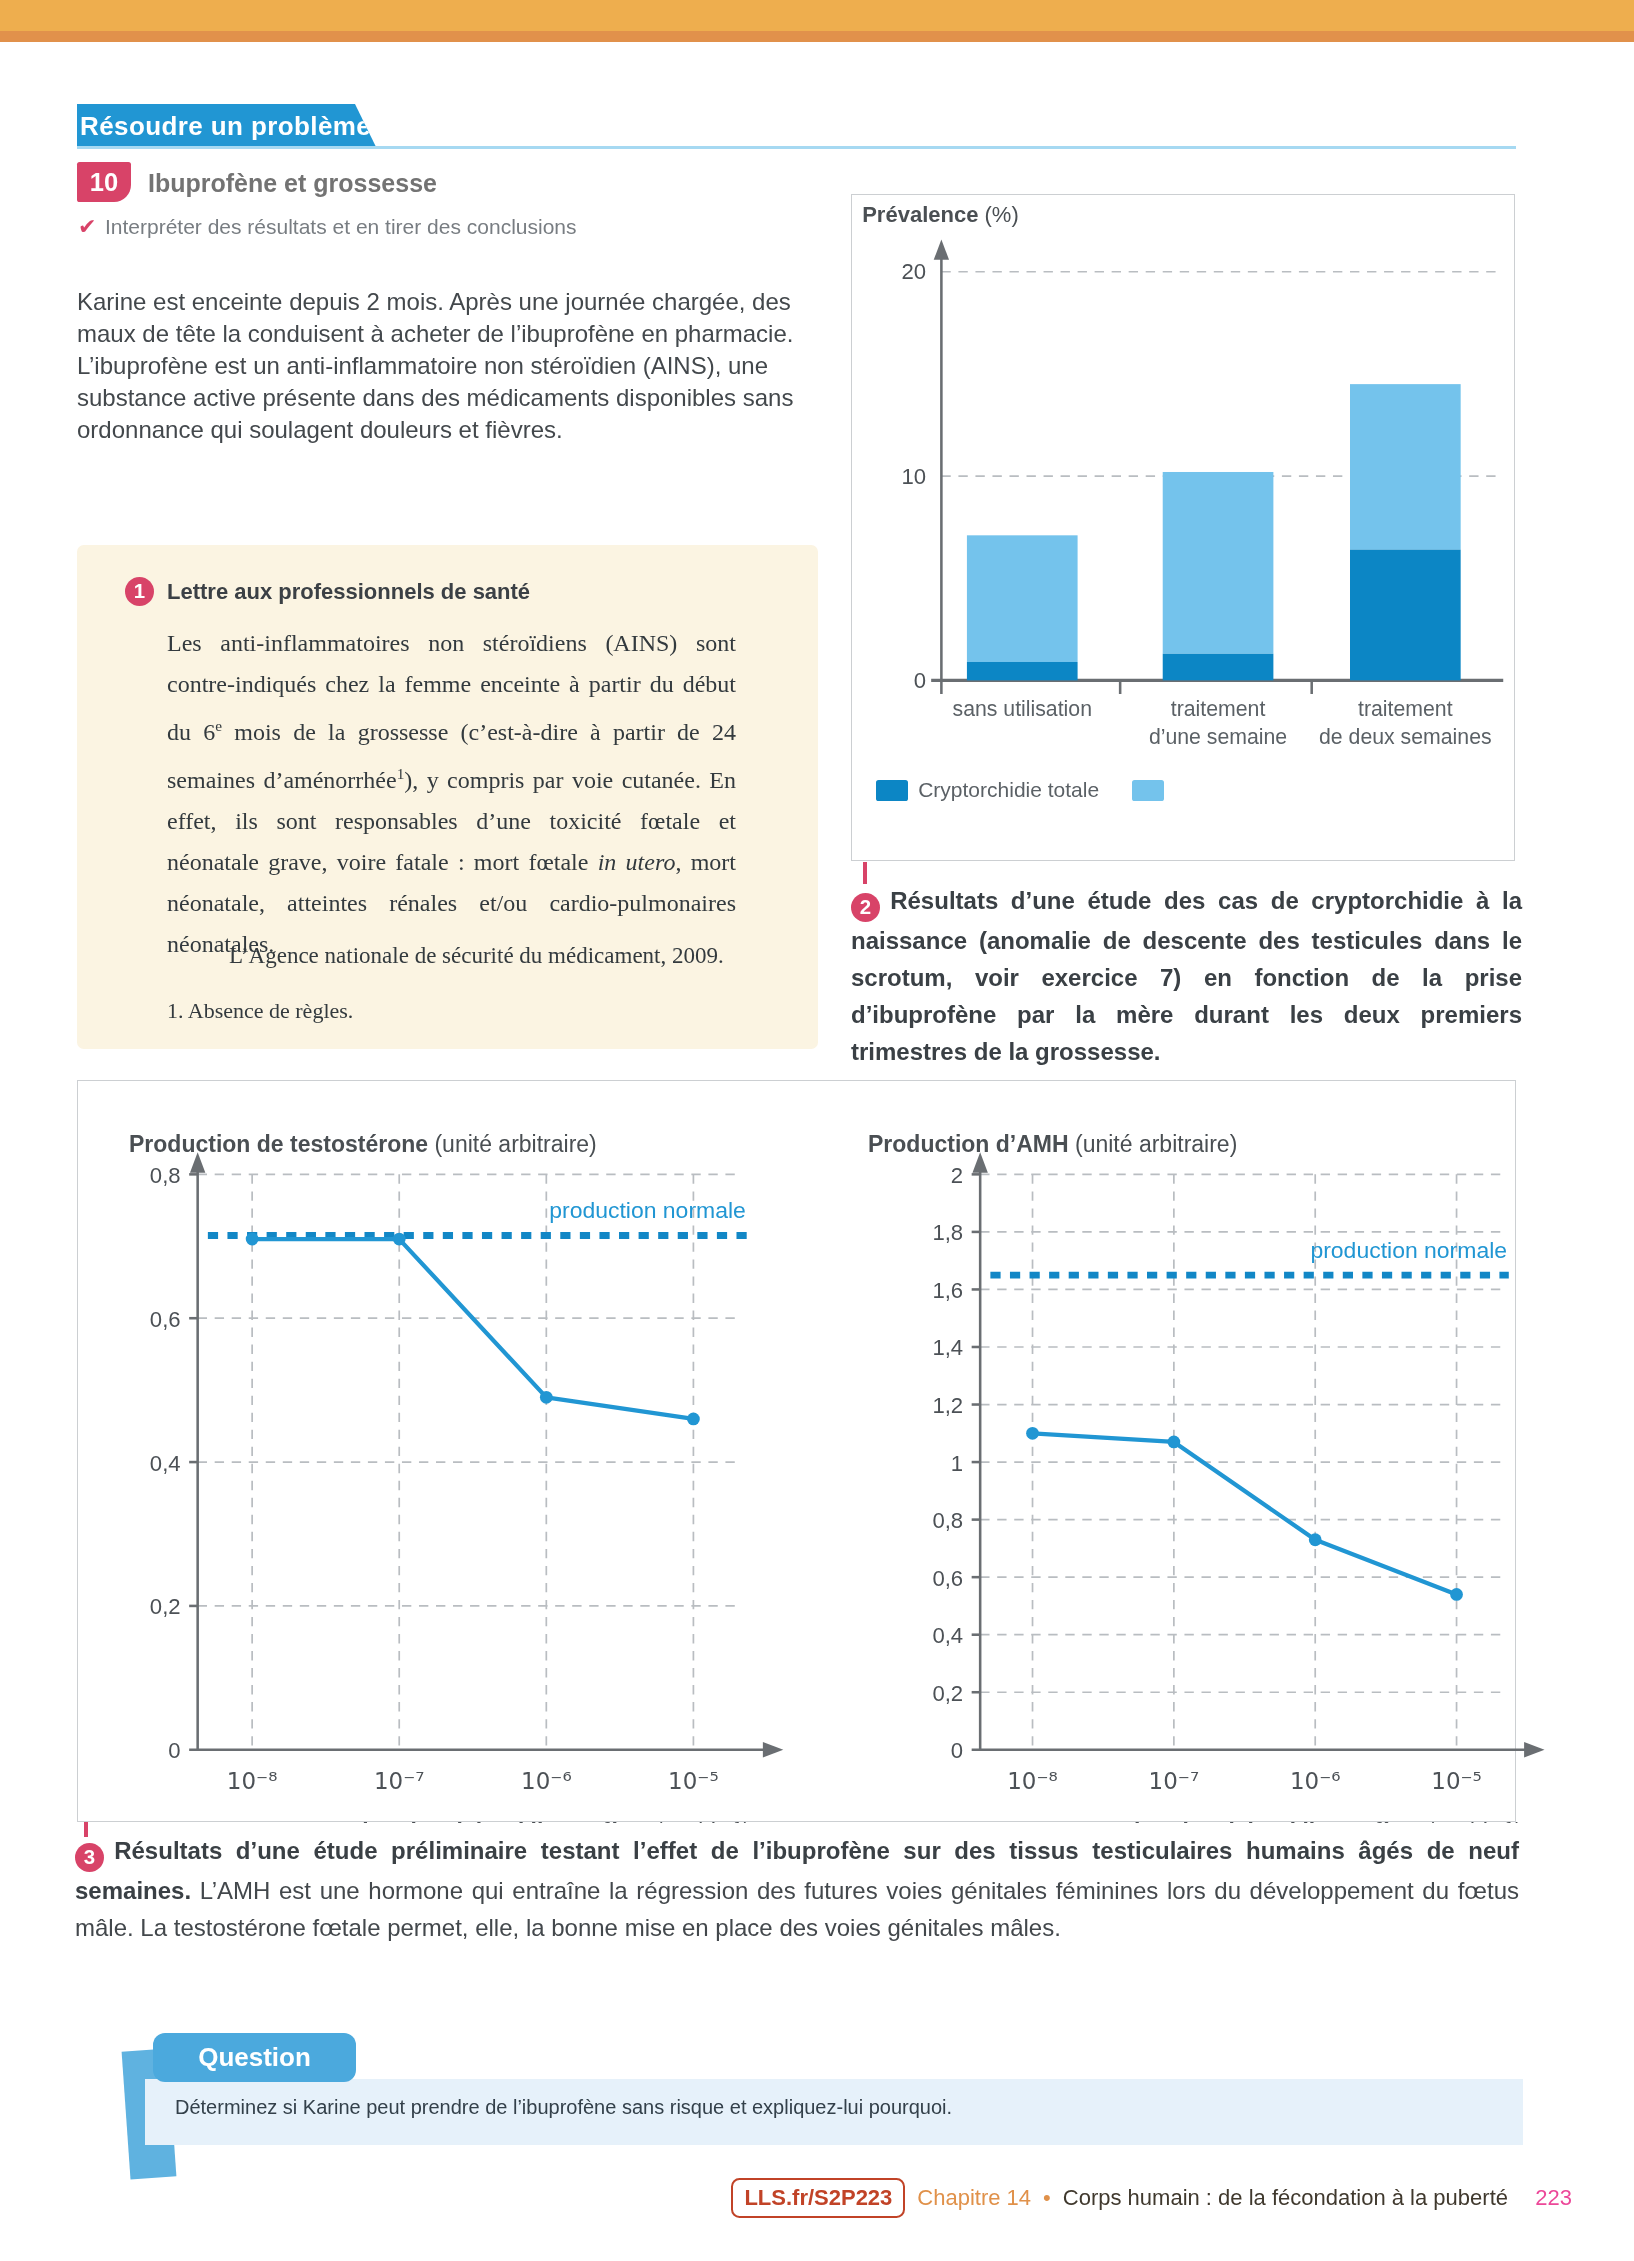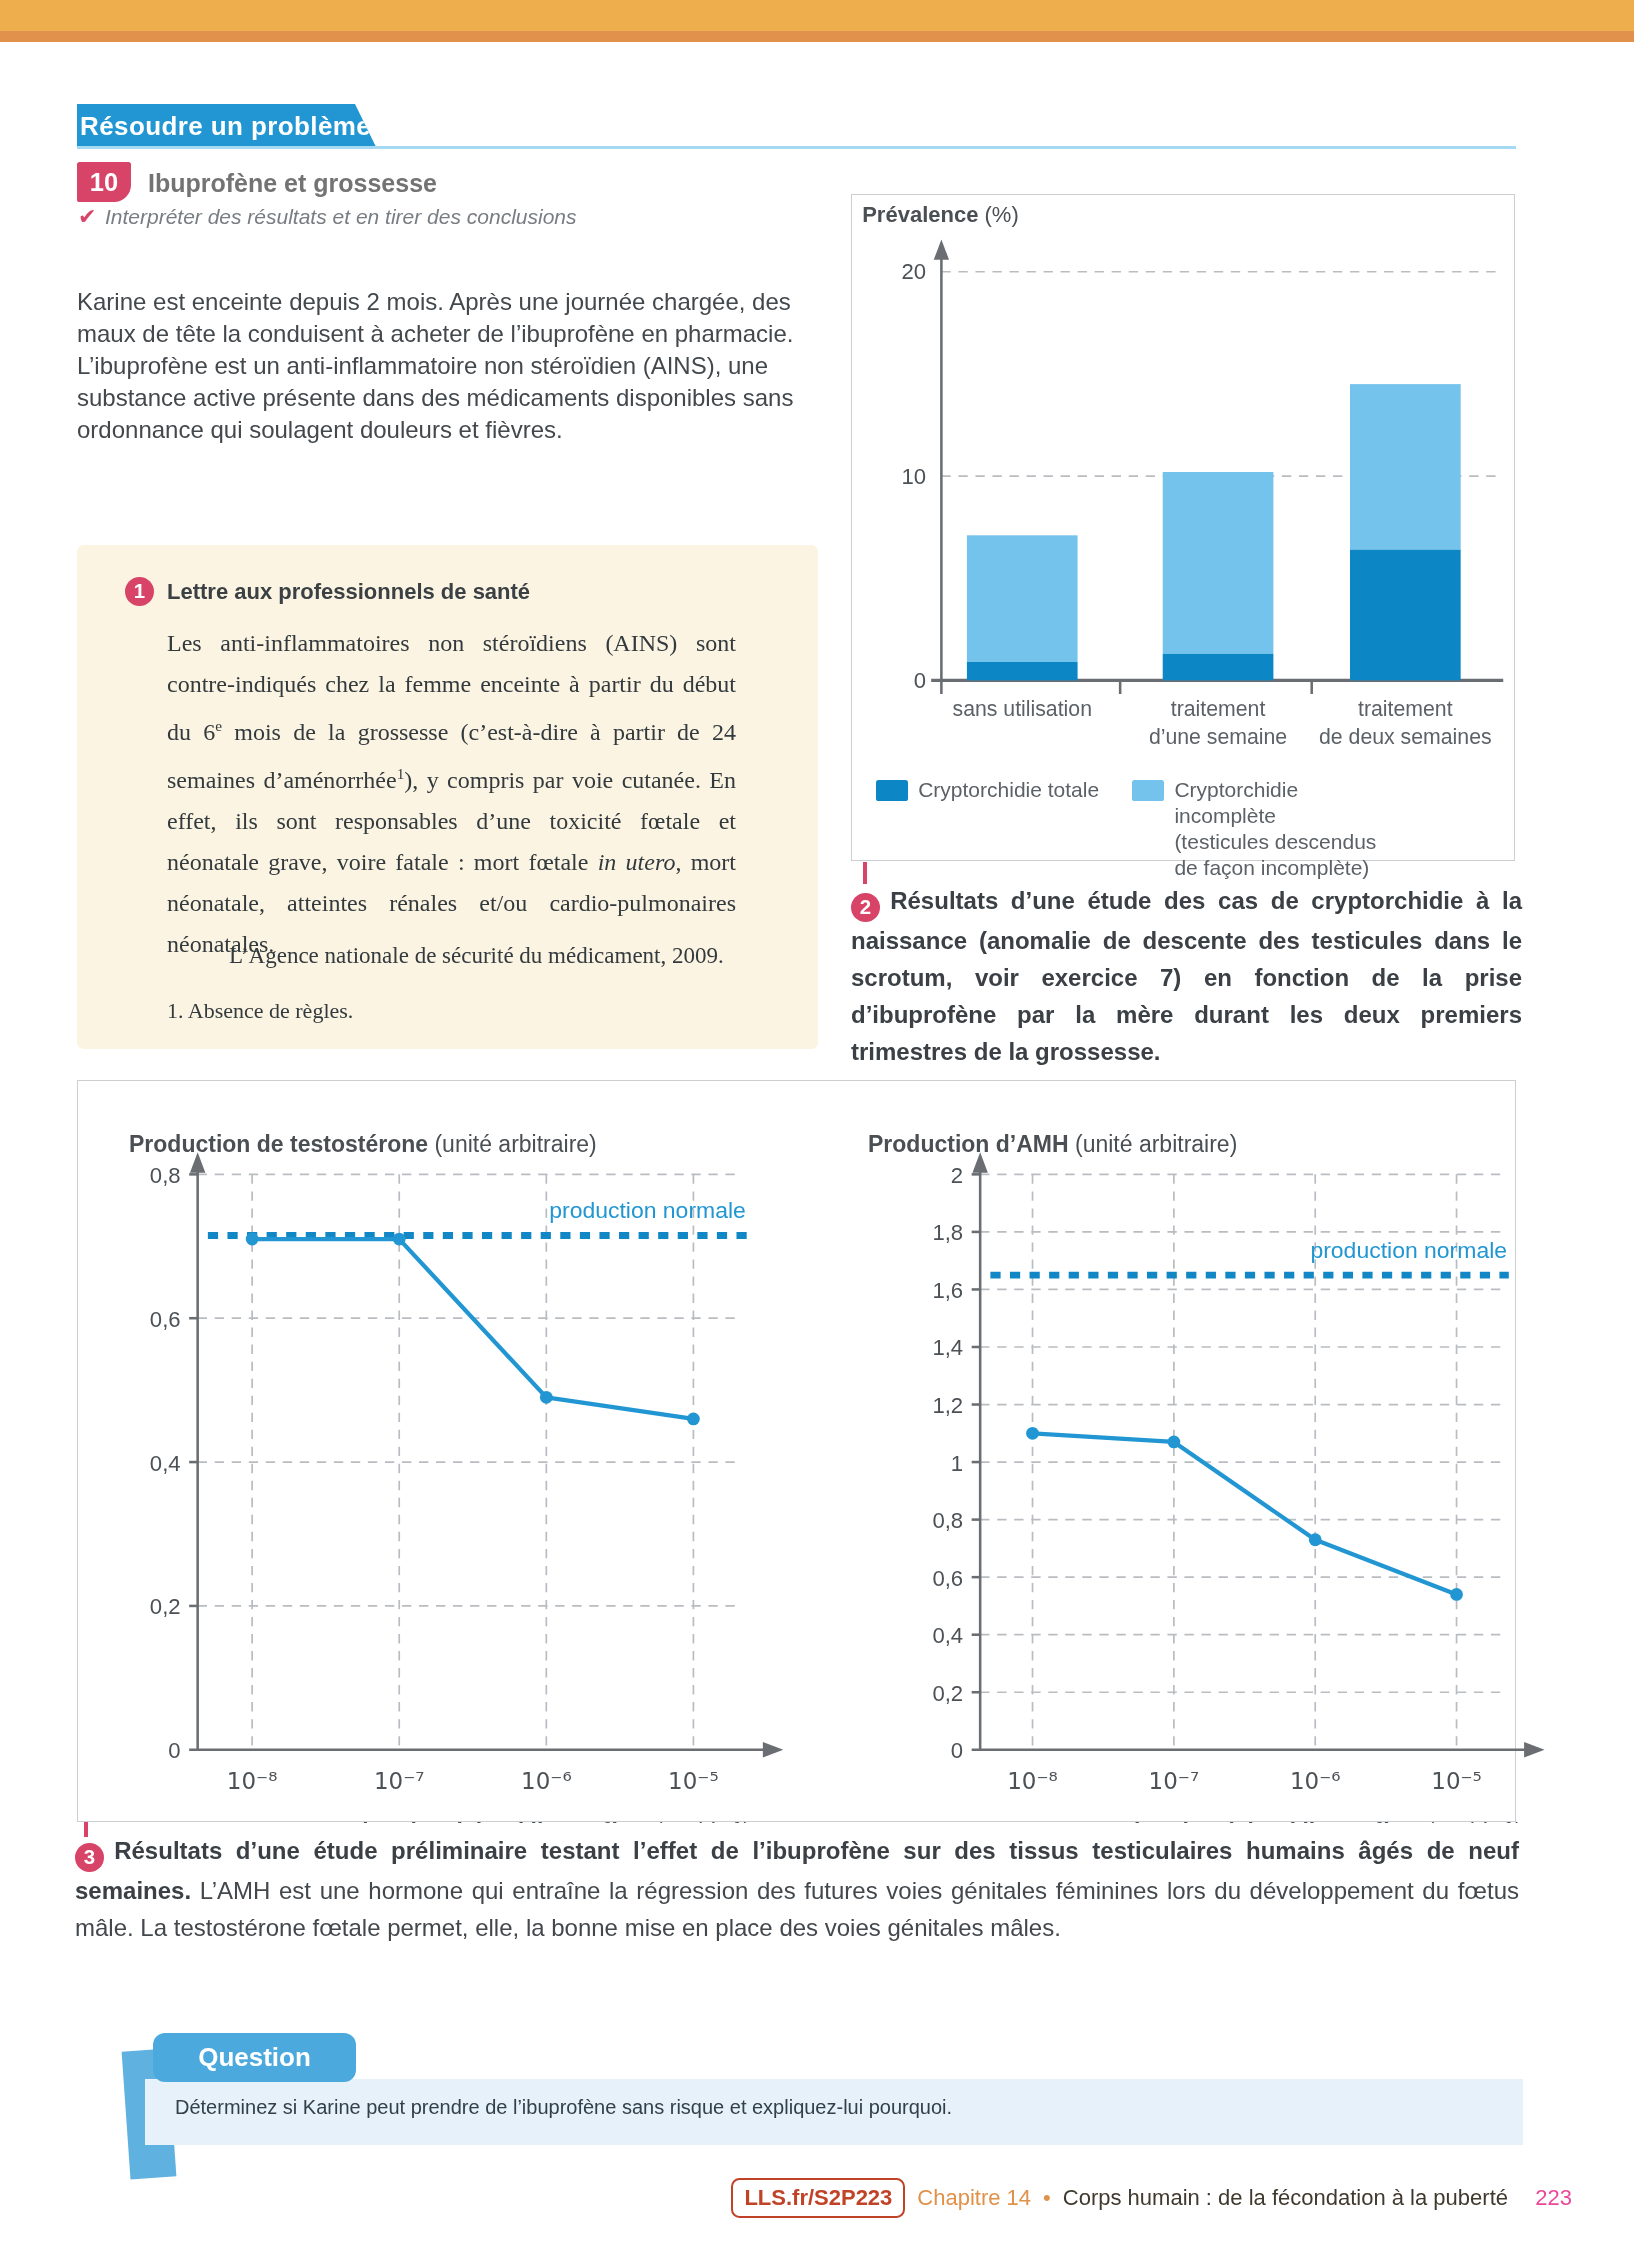--- a/index.html
+++ b/index.html
@@ -12,21 +12,21 @@
   .banner{position:absolute;left:77px;top:104px;width:300px;height:45px;background:#2196d3;
           clip-path:polygon(0 0,calc(100% - 22px) 0,100% 100%,0 100%);
           display:flex;align-items:center;padding-left:3px;box-sizing:border-box;}
   .banner span{color:#fff;font-size:26px;font-weight:bold;letter-spacing:0.4px;}
   .banner-underline{position:absolute;left:77px;top:146px;width:1439px;height:3.4px;background:#a6d9f2;}
   
   .ex-badge{position:absolute;left:77px;top:162px;width:54px;height:40px;background:#d84368;
             border-radius:2.6px 2.6px 17px 2.6px;color:#fff;font-size:25.5px;font-weight:bold;
             display:flex;align-items:center;justify-content:center;}
   .ex-title{position:absolute;left:148px;top:169px;font-size:25px;font-weight:bold;color:#737373;}
-  .skill{position:absolute;left:78px;top:204px;font-size:21px;color:#787d82;font-style:italic;}
+  .skill{position:absolute;left:78px;top:214px;font-size:21px;color:#787d82;}
   .skill .check{color:#d84368;font-family:"DejaVu Sans",sans-serif;margin-right:8.5px;font-size:22px;}
   .intro{position:absolute;left:77px;top:286px;width:745px;font-size:24px;line-height:32px;color:#43484c;}
   
   .doc1{position:absolute;left:77px;top:545px;width:741px;height:504px;background:#fbf4e2;border-radius:6.8px;}
   .num-badge{width:29px;height:29px;border-radius:50%;background:#d84368;color:#fff;font-weight:bold;
              font-size:20.4px;display:flex;align-items:center;justify-content:center;}
   .doc1 .num-badge{position:absolute;left:48px;top:32px;}
   .doc1-title{position:absolute;left:90px;top:34px;font-size:22px;font-weight:bold;color:#3b4045;}
   .doc1-quote{position:absolute;left:90px;top:78px;width:569px;font-family:"Liberation Serif",serif;
               font-size:24px;line-height:41px;color:#333a3e;text-align:justify;}
@@ -147,23 +147,20 @@
         <text x="650" y="578" text-anchor="middle" class="bar-cat">traitement</text>
         <text x="650" y="611" text-anchor="middle" class="bar-cat">de deux semaines</text>
       </svg>
     <div class="legend">
       <div class="legend-item">
         <div class="legend-swatch" style="background: rgb(12, 134, 197);"></div>
         <div class="legend-label" style="width:192px">Cryptorchidie totale</div>
       </div>
       <div class="legend-item">
         <div class="legend-swatch" style="background: rgb(116, 195, 236);"></div>
-        <div class="legend-label">Cryptorchidie incomplète
-(testicules descendus
-de façon incomplète)</div>
       </div>
     </div>
   </div>
 
   <div class="stem" style="left:863px;top:862px;height:22px;"></div>
   <div class="caption" style="left:851px;top:882px;width:671px;">
     <span class="num-badge">2</span><span>Résultats d’une étude des cas de cryptorchidie à la naissance (anomalie de descente des testicules dans le scrotum, voir exercice 7) en fonction de la prise d’ibuprofène par la mère durant les deux premiers trimestres de la grossesse.</span>
   </div>
 
   <div class="linesbox">

